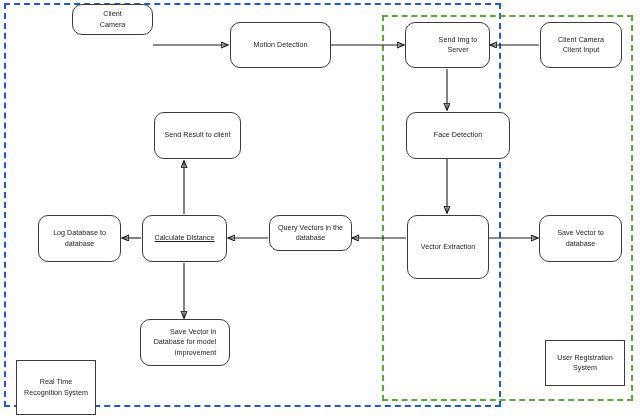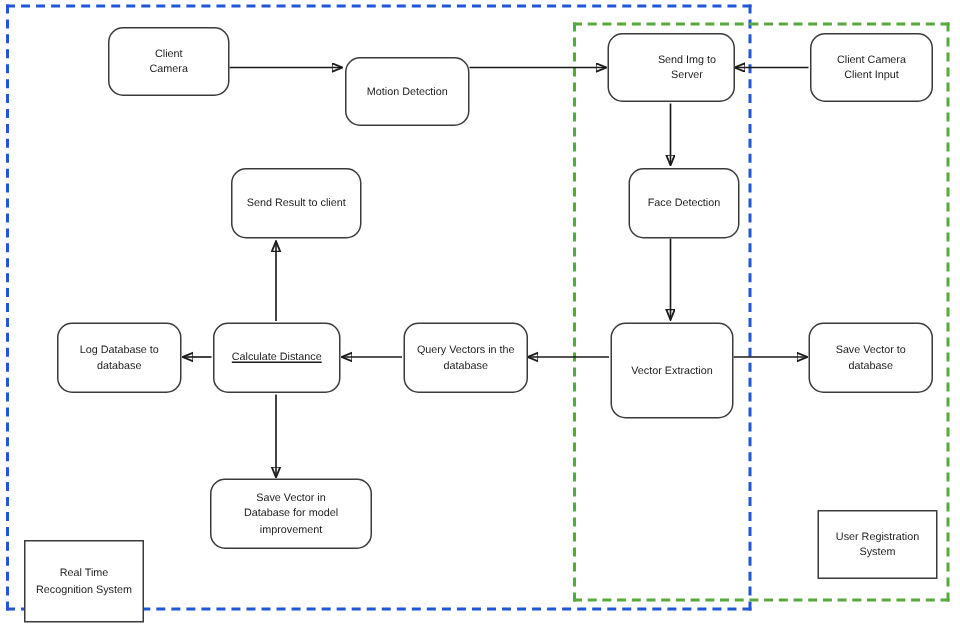--- a/index.html
+++ b/index.html
@@ -113,48 +113,48 @@
 
     <line x1="268" y1="238" x2="228" y2="238" marker-end="url(#ah)"></line>
 
     <line x1="141" y1="238" x2="122" y2="238" marker-end="url(#ah)"></line>
 
     <line x1="184" y1="214" x2="184" y2="161" marker-end="url(#ah)"></line>
 
     <line x1="184" y1="263" x2="184" y2="318" marker-end="url(#ah)"></line>
   </svg>
 
-  <div class="node" style="left:72px;  top:18px;  width:81px;  height:46px;">Client
+  <div class="node" style="left:72px;  top:4px;  width:81px;  height:31px;">Client
 Camera</div>
 
-  <div class="node" style="left:230px; top:38px;  width:83px;  height:46px;">Motion Detection</div>
+  <div class="node" style="left:230px; top:22px;  width:101px;  height:46px;">Motion Detection</div>
 
   <div class="node" style="left:405px; top:22px;  width:85px;  height:46px;padding-left:25px;">Send Img to Server</div>
 
   <div class="node" style="left:540px; top:22px;  width:82px;  height:46px;">Client Camera
 Client Input</div>
 
   <div class="node" style="left:154px; top:112px; width:87px;  height:47px;">Send Result to client</div>
 
-  <div class="node" style="left:419px; top:112px; width:74px;  height:47px;">Face Detection</div>
+  <div class="node" style="left:406px; top:112px; width:104px;  height:47px;">Face Detection</div>
 
   <div class="node" style="left:38px;  top:215px; width:83px;  height:47px;">Log Database to
 database</div>
 
   <div class="node" style="left:142px; top:215px; width:85px;  height:47px;text-decoration:underline;">Calculate Distance</div>
 
-  <div class="node" style="left:269px; top:215px; width:83px;  height:47px;">Query Vectors in the
+  <div class="node" style="left:269px; top:215px; width:83px;  height:36px;">Query Vectors in the
 database</div>
 
   <div class="node" style="left:407px; top:215px; width:82px;  height:64px;">Vector Extraction</div>
 
   <div class="node" style="left:539px; top:215px; width:83px;  height:47px;">Save Vector to
 database</div>
 
-  <div class="node" style="left:140px; top:319px; width:108px;  height:47px;">Save Vector in
+  <div class="node" style="left:140px; top:319px; width:90px;  height:47px;text-align:right;">Save Vector in
 Database for model
 improvement</div>
 
   <div class="legend" style="left:545px; top:340px; width:80px; height:46px;">User Registration
 System</div>
 
   <div class="legend" style="left:16px;  top:360px; width:80px; height:55px;">Real Time
 Recognition System</div>
 
 </div>

